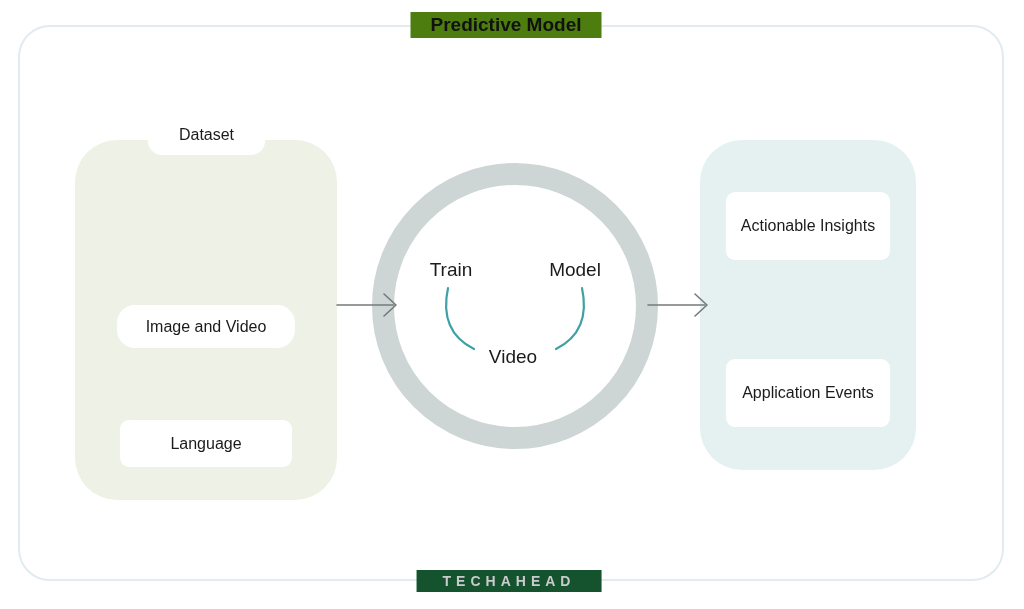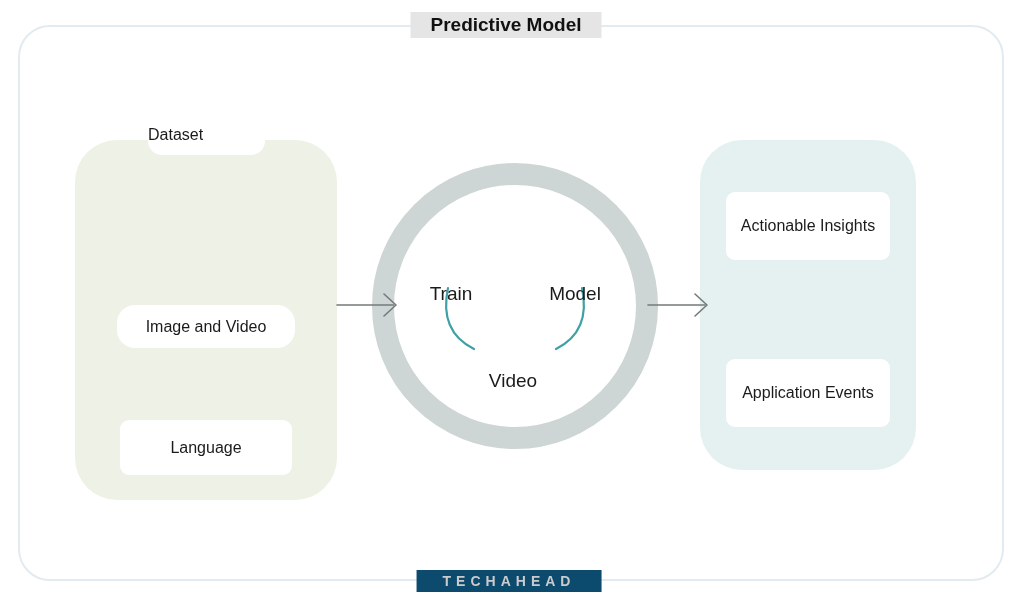--- a/index.html
+++ b/index.html
@@ -20,21 +20,21 @@
     left: 18px; top: 25px;
     width: 986px; height: 556px;
     border: 2px solid #e2ebf0;
     border-radius: 32px;
     background: transparent;
   }
   .diagram-title {
     position: absolute;
     left: 506px; top: 25px;
     transform: translate(-50%, -50%);
-    background: #e5e5e5;
+    background: #4d7c0f;
     padding: 2px 20px;
     font-size: 19px;
     font-weight: 700;
     color: #111111;
     white-space: nowrap;
     z-index: 3;
   }
   .panel {
     position: absolute;
     border-radius: 42px;
@@ -54,74 +54,73 @@
     left: 148px; top: 139px;
     width: 117px; height: 16px;
     background: #ffffff;
     border-radius: 0 0 14px 14px;
     z-index: 2;
   }
   .dataset-label {
     position: absolute;
     left: 148px; top: 126px;
     width: 117px;
-    text-align: left;
+    text-align: center;
     font-size: 16px;
     color: #1b1b1b;
     z-index: 3;
     white-space: nowrap;
   }
   .item-box {
     position: absolute;
     background: #ffffff;
     border-radius: 9px;
     display: flex;
     align-items: center;
     justify-content: center;
     text-align: center;
     font-size: 16px;
     color: #1b1b1b;
     z-index: 2;
   }
   .box-structured { left: 120px; top: 192px; width: 172px; height: 43px; }
   .box-imagevideo { left: 117px; top: 305px; width: 178px; height: 43px; border-radius: 18px; }
-  .box-language  { left: 120px; top: 420px; width: 172px; height: 55px; justify-content: center; }
+  .box-language  { left: 120px; top: 420px; width: 172px; height: 47px; justify-content: center; }
   .box-insights  { left: 726px; top: 192px; width: 164px; height: 68px; line-height: 26px; text-align: center; }
   .box-events    { left: 726px; top: 359px; width: 164px; height: 68px; line-height: 26px; text-align: right; }
   .cycle-ring {
     position: absolute;
     left: 372px; top: 163px;
     width: 286px; height: 286px;
     border: 22px solid #ced5d5;
     border-radius: 50%;
     background: #ffffff;
   }
   .cycle-label {
     position: absolute;
     text-align: center;
     font-size: 19px;
     color: #1b1b1b;
     z-index: 2;
     white-space: nowrap;
-    margin-top: 24px;
   }
   .label-train  { left: 420px; top: 259px; width: 62px; }
   .label-serve  { left: 543px; top: 259px; width: 64px; }
   .label-deploy { left: 471px; top: 346px; width: 84px; }
   .overlay-svg {
     position: absolute;
     left: 0; top: 0;
     width: 1024px; height: 609px;
     z-index: 1;
   }
   .footer-logo {
     position: absolute;
     left: 509px; top: 581px;
     transform: translate(-50%, -50%);
-    background: #0c4a6e;
+    background: #14532d;
     padding: 3px 26px;
     font-size: 14px;
     font-weight: 700;
     letter-spacing: 5px;
     color: #c9cbcc;
     white-space: nowrap;
     z-index: 3;
   }
 </style>
 </head>

